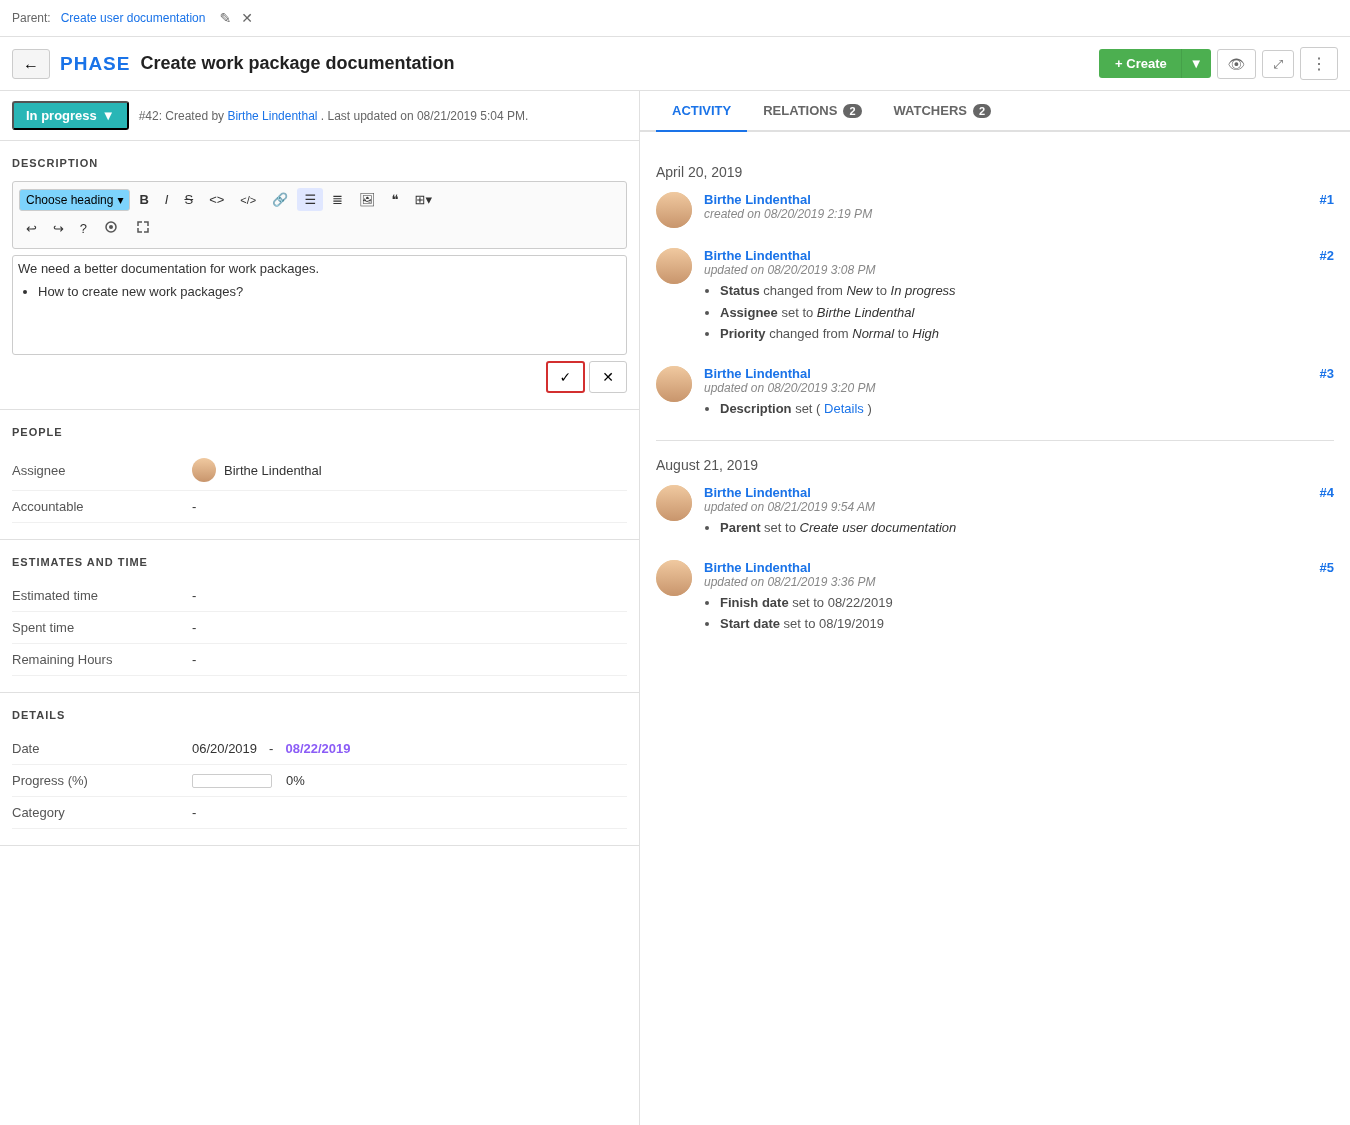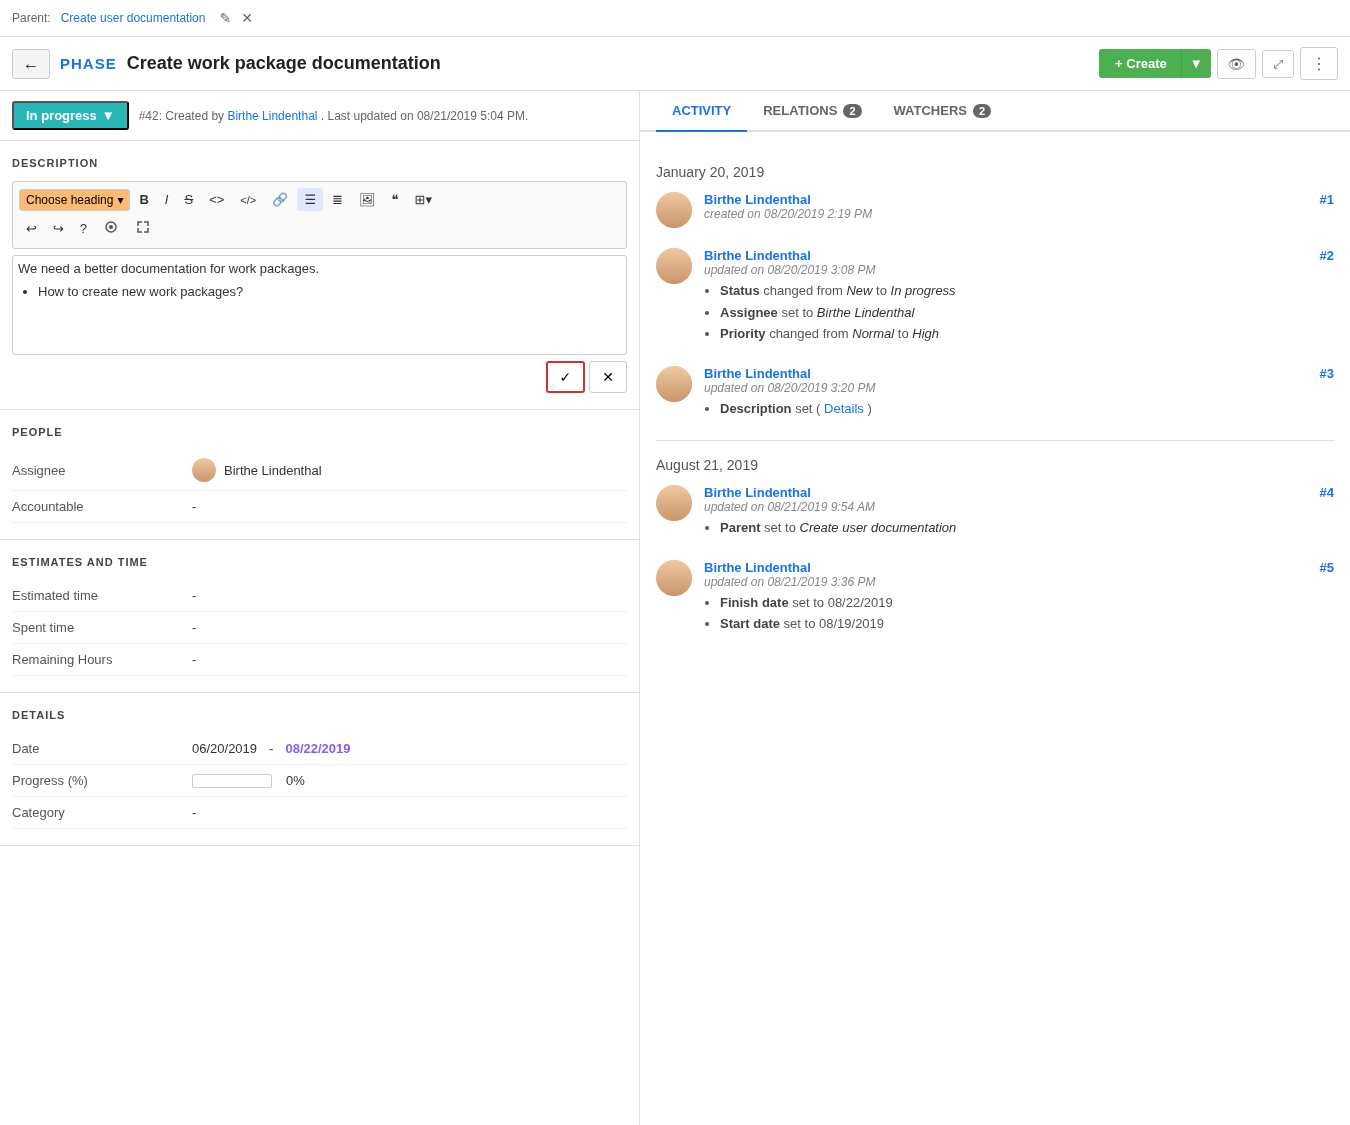--- a/index.html
+++ b/index.html
@@ -9,21 +9,21 @@
     .top-bar { display: flex; align-items: center; padding: 8px 12px; border-bottom: 1px solid #e0e0e0; gap: 10px; }
     .parent-label { font-size: 12px; color: #666; }
     .parent-link { color: #1a73e8; text-decoration: none; font-size: 12px; }
     .parent-actions { display: flex; gap: 6px; align-items: center; margin-left: 2px; }
     .icon-btn { background: none; border: none; cursor: pointer; color: #666; font-size: 14px; padding: 2px; }
 
     
     .header { display: flex; align-items: center; padding: 10px 12px; border-bottom: 1px solid #e0e0e0; justify-content: space-between; }
     .header-left { display: flex; align-items: center; gap: 10px; }
     .back-btn { border: 1px solid #ccc; background: #f5f5f5; padding: 5px 10px; cursor: pointer; border-radius: 3px; font-size: 16px; }
-    .phase-badge { color: #1a73e8; font-weight: 700; font-size: 15px; letter-spacing: 1px; }
+    .phase-badge { color: #1a73e8; font-weight: 700; font-size: 19px; letter-spacing: 1px; }
     .header-title { font-size: 18px; font-weight: 600; color: #222; }
     .header-right { display: flex; align-items: center; gap: 6px; }
     .create-btn { background: #4caf50; color: white; border: none; padding: 7px 14px; border-radius: 3px; cursor: pointer; font-size: 13px; font-weight: 600; display: flex; align-items: center; gap: 5px; }
     .btn-group { display: flex; }
     .watch-btn { border: 1px solid #ccc; background: #fff; padding: 6px 10px; cursor: pointer; border-radius: 3px; font-size: 14px; color: #666; }
     .expand-btn { border: 1px solid #ccc; background: #fff; padding: 6px 10px; cursor: pointer; border-radius: 3px; font-size: 12px; color: #666; }
     .more-btn { border: 1px solid #ccc; background: #fff; padding: 6px 10px; cursor: pointer; border-radius: 3px; font-size: 16px; color: #666; }
 
     
     .main-layout { display: flex; height: calc(1125px - 88px); }
@@ -37,21 +37,21 @@
     .status-info { font-size: 12px; color: #666; }
     .status-info a { color: #1a73e8; text-decoration: none; }
 
     
     .section { padding: 16px 12px; border-bottom: 1px solid #e0e0e0; }
     .section-title { font-size: 11px; font-weight: 700; letter-spacing: 1px; color: #444; margin-bottom: 12px; text-transform: uppercase; }
 
     
     .editor-toolbar { display: flex; flex-direction: column; gap: 4px; border: 1px solid #ccc; border-radius: 3px; padding: 6px; margin-bottom: 6px; background: #fafafa; }
     .toolbar-row { display: flex; align-items: center; gap: 2px; }
-    .toolbar-select { border: 1px solid #ccc; background: #fdba74; padding: 3px 6px; border-radius: 3px; font-size: 12px; cursor: pointer; display: flex; align-items: center; gap: 4px; }
+    .toolbar-select { border: 1px solid #ccc; background: #7dd3fc; padding: 3px 6px; border-radius: 3px; font-size: 12px; cursor: pointer; display: flex; align-items: center; gap: 4px; }
     .toolbar-btn { border: 1px solid transparent; background: none; padding: 3px 6px; cursor: pointer; border-radius: 3px; font-size: 13px; color: #333; }
     .toolbar-btn.active { background: #e0e7ff; }
 
     .editor-content { border: 1px solid #ccc; border-radius: 3px; padding: 5px; min-height: 100px; background: white; }
     .editor-content p { margin-bottom: 8px; }
     .editor-content ul { margin-left: 20px; }
     .editor-content li { margin-bottom: 4px; }
 
     .editor-actions { display: flex; justify-content: flex-end; gap: 4px; margin-top: 6px; }
     .confirm-btn { border: 2px solid #d32f2f; background: white; padding: 6px 12px; cursor: pointer; border-radius: 3px; font-size: 14px; }
@@ -257,21 +257,21 @@
         <span class="tab-badge">2</span>
       </div>
       <div class="tab">
         <span>WATCHERS</span>
         <span class="tab-badge">2</span>
       </div>
     </div>
 
     <div class="activity-panel">
 
-      <div class="date-divider">January 20, 2019</div>
+      <div class="date-divider">April 20, 2019</div>
 
       <div class="activity-item">
         <div class="activity-avatar">
           <div style="width:36px;height:36px;border-radius:50%;background:linear-gradient(180deg,#f0c9a0 0%,#c8956c 100%);"></div>
         </div>
         <div class="activity-content">
           <div class="activity-header">
             <div>
               <a class="activity-user">Birthe Lindenthal</a>
               <div class="activity-date">created on 08/20/2019 2:19 PM</div>

